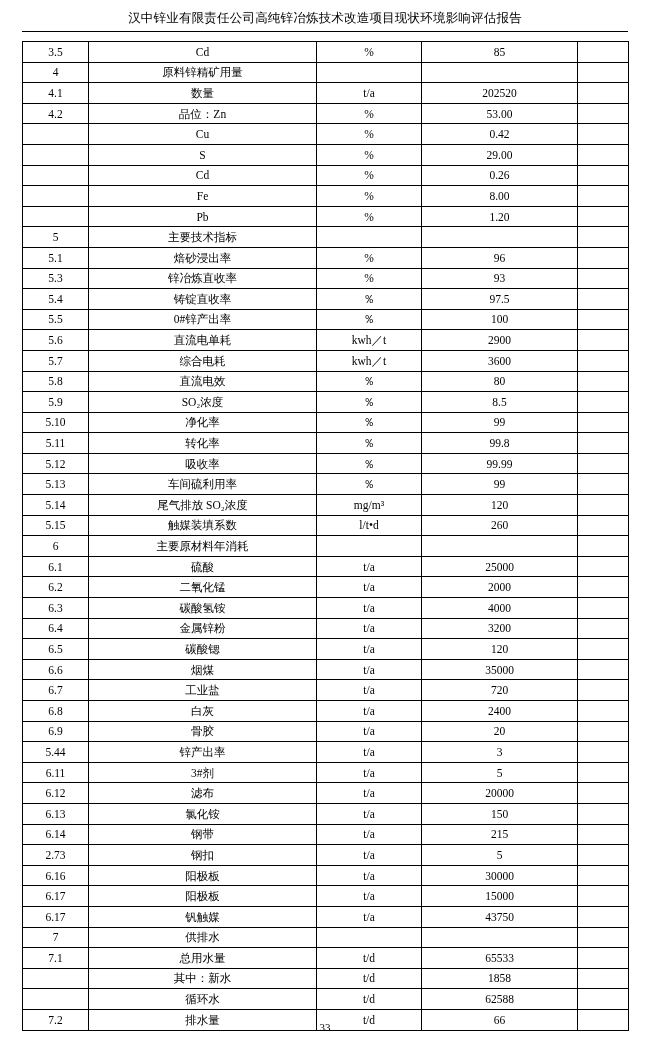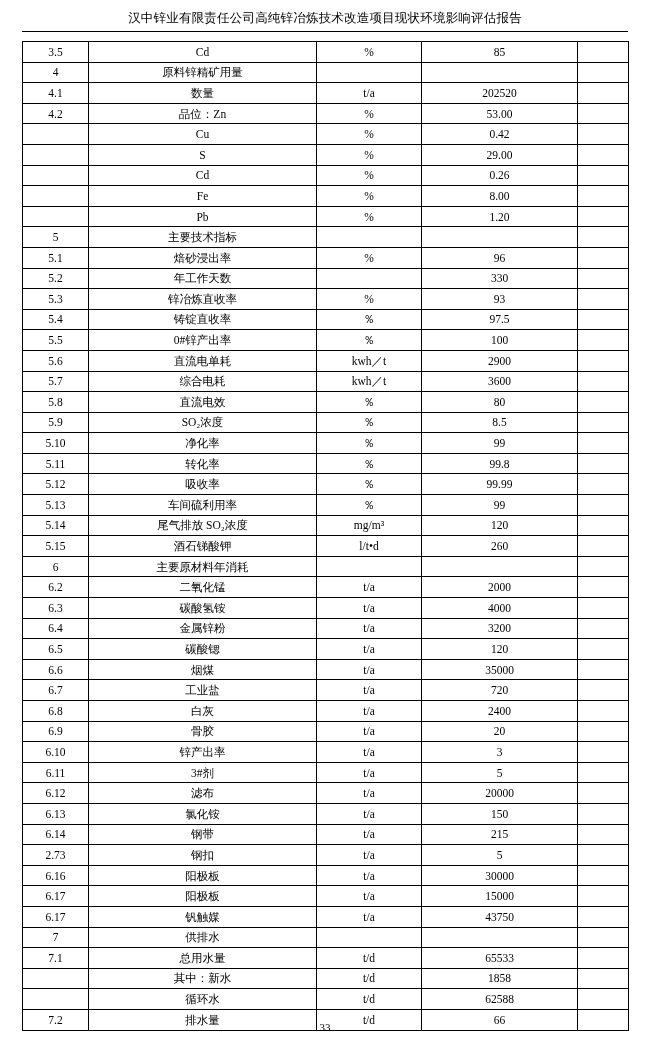--- a/index.html
+++ b/index.html
@@ -147,27 +147,20 @@
           <td></td>
         </tr>
         <tr>
           <td>5.1</td>
           <td>焙砂浸出率</td>
           <td>%</td>
           <td>96</td>
           <td></td>
         </tr>
         <tr>
-          <td>5.2</td>
-          <td>年工作天数</td>
-          <td></td>
-          <td>330</td>
-          <td></td>
-        </tr>
-        <tr>
           <td>5.3</td>
           <td>锌冶炼直收率</td>
           <td>%</td>
           <td>93</td>
           <td></td>
         </tr>
         <tr>
           <td>5.4</td>
           <td>铸锭直收率</td>
           <td>％</td>
@@ -239,33 +232,40 @@
         </tr>
         <tr>
           <td>5.14</td>
           <td>尾气排放 SO₂浓度</td>
           <td>mg/m³</td>
           <td>120</td>
           <td></td>
         </tr>
         <tr>
           <td>5.15</td>
-          <td>酒石锑酸钾</td>
+          <td>触媒装填系数</td>
           <td>l/t•d</td>
           <td>260</td>
           <td></td>
         </tr>
         <tr>
           <td>6</td>
           <td>主要原材料年消耗</td>
           <td></td>
           <td></td>
           <td></td>
         </tr>
         <tr>
+          <td>6.1</td>
+          <td>硫酸</td>
+          <td>t/a</td>
+          <td>25000</td>
+          <td></td>
+        </tr>
+        <tr>
           <td>6.2</td>
           <td>二氧化锰</td>
           <td>t/a</td>
           <td>2000</td>
           <td></td>
         </tr>
         <tr>
           <td>6.3</td>
           <td>碳酸氢铵</td>
           <td>t/a</td>
@@ -308,21 +308,21 @@
           <td></td>
         </tr>
         <tr>
           <td>6.9</td>
           <td>骨胶</td>
           <td>t/a</td>
           <td>20</td>
           <td></td>
         </tr>
         <tr>
-          <td>6.10</td>
+          <td>5.44</td>
           <td>锌产出率</td>
           <td>t/a</td>
           <td>3</td>
           <td></td>
         </tr>
         <tr>
           <td>6.11</td>
           <td>3#剂</td>
           <td>t/a</td>
           <td>5</td>

